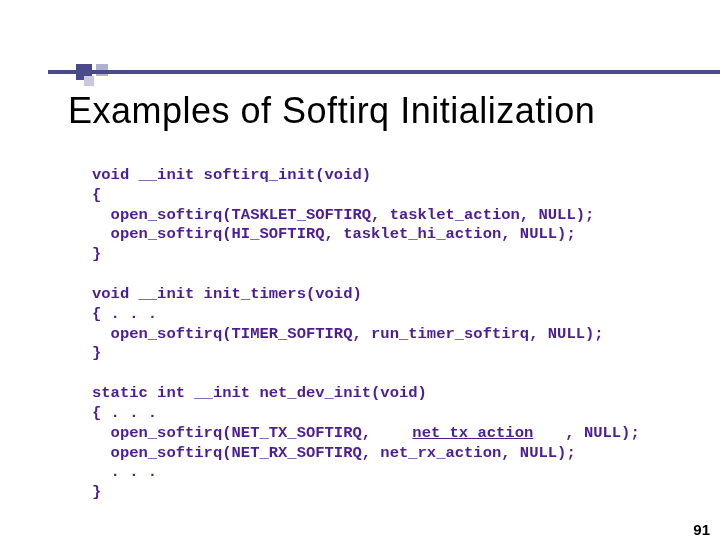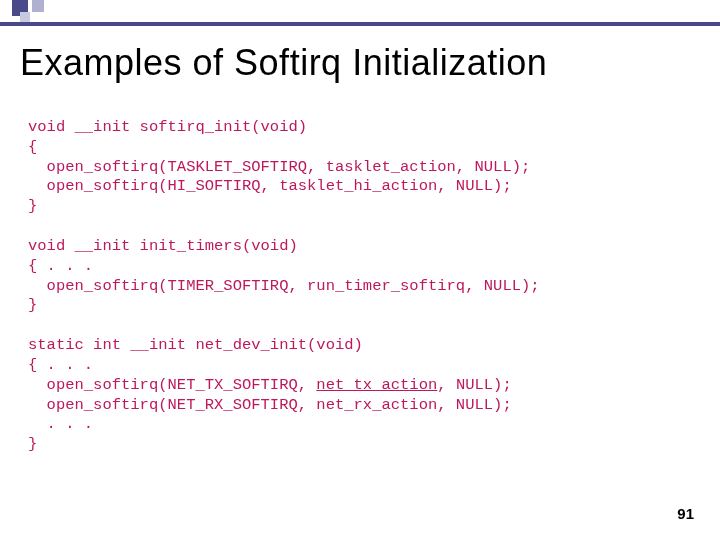--- a/index.html
+++ b/index.html
@@ -1,15 +1,15 @@
 <!DOCTYPE html>
 <html><head>
 <meta charset="utf-8">
 <style>
-  * { margin: 0; padding: 0; box-sizing: border-box; }
+  * { margin: 16px; padding: 0; box-sizing: border-box; }
   body {
     width: 720px;
     height: 540px;
     background: #ffffff;
     font-family: Arial, sans-serif;
     position: relative;
     overflow: hidden;
   }
   .decor {
     position: absolute;
@@ -39,22 +39,22 @@
     color: #000;
     letter-spacing: 0.5px;
     white-space: nowrap;
   }
   .code {
     position: absolute;
     top: 118px;
     left: 28px;
     font-family: "Courier New", monospace;
     font-size: 15.5px;
-    font-weight: normal;
-    color: #be185d;
+    font-weight: bold;
+    color: #4c1d95;
     white-space: pre;
     line-height: 1.28;
   }
   .code .u { text-decoration: underline; }
   .pagenum {
     position: absolute;
     bottom: 18px;
     right: 26px;
     font-size: 15px;
     font-weight: bold;

